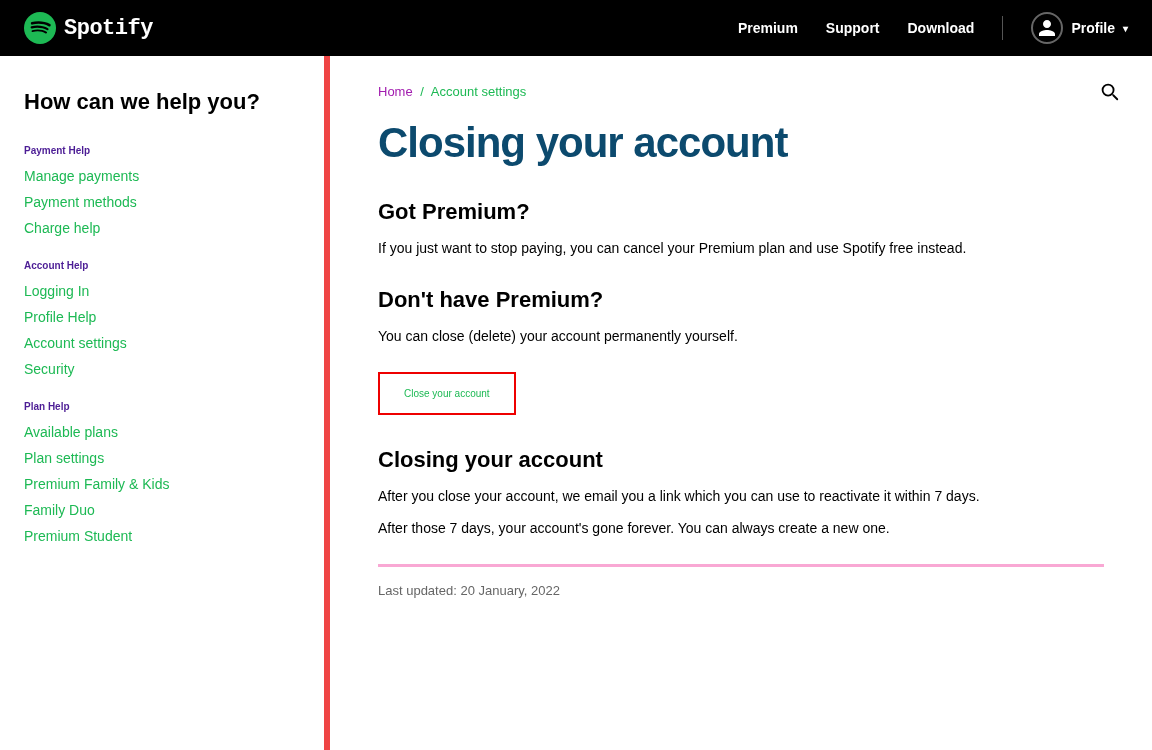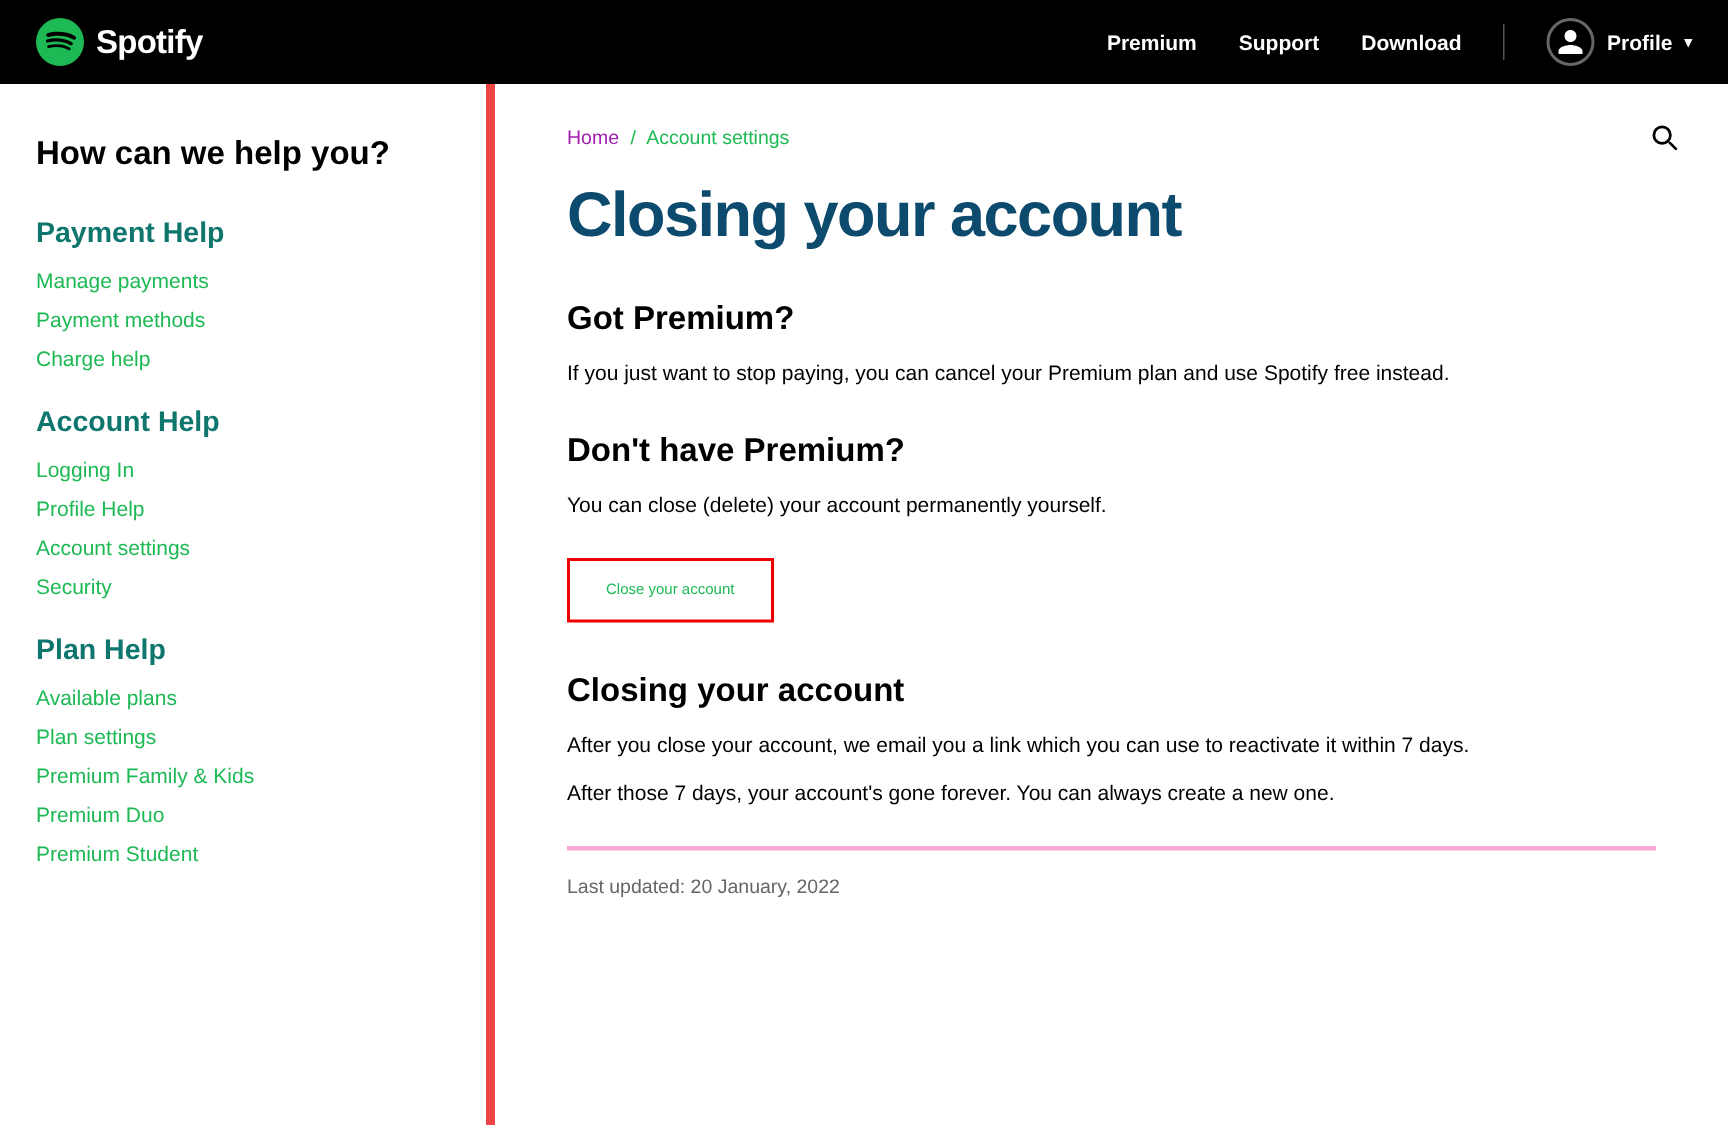--- a/index.html
+++ b/index.html
@@ -7,21 +7,21 @@
 
     
     nav {
       background: #000;
       height: 56px;
       display: flex;
       align-items: center;
       padding: 0 24px;
       justify-content: space-between;
     }
-    .nav-left { display: flex; align-items: flex-end; gap: 8px; }
+    .nav-left { display: flex; align-items: flex-end; gap: 8px; font-family: Liberation Mono, monospace; }
     .nav-logo { display: flex; align-items: center; gap: 8px; }
     .nav-logo-icon { width: 32px; height: 32px; }
     .nav-logo-text { color: #fff; font-size: 22px; font-weight: 700; letter-spacing: -0.5px; }
     .nav-right { display: flex; align-items: center; gap: 28px; margin-left: 11px; }
     .nav-link { color: #fff; font-size: 14px; font-weight: 600; text-decoration: none; cursor: pointer; }
     .nav-divider { width: 1px; height: 24px; background: #555; }
     .nav-profile { display: flex; align-items: center; gap: 8px; color: #fff; font-size: 14px; font-weight: 600; cursor: pointer; }
     .nav-profile-icon { width: 32px; height: 32px; border-radius: 50%; border: 2px solid #666; display: flex; align-items: center; justify-content: center; }
     .nav-profile-icon svg { width: 20px; height: 20px; fill: #fff; }
     .nav-chevron { font-size: 10px; color: #fff; }
@@ -32,21 +32,21 @@
     
     .sidebar {
       width: 330px;
       min-width: 330px;
       border-right: 6px solid #ef4444;
       padding: 32px 24px;
       overflow-y: auto;
       background: #fff;
     }
     .sidebar-title { font-size: 22px; font-weight: 700; color: #000; margin-bottom: 28px; line-height: 1.3; }
-    .sidebar-section-title { font-size: 19px; font-weight: 700; color: #0f766e; margin-bottom: 12px; margin-top: 24px; }
+    .sidebar-section-title { font-size: 10px; font-weight: 700; color: #4c1d95; margin-bottom: 12px; margin-top: 24px; }
     .sidebar-link { display: block; color: #1db954; font-size: 14px; font-weight: 500; text-decoration: none; margin-bottom: 10px; cursor: pointer; }
 
     
     .main-content {
       flex: 1;
       padding: 28px 48px 28px 48px;
       overflow-y: auto;
       position: relative;
     }
     .search-icon-top {
@@ -131,21 +131,21 @@
       <a class="sidebar-link">Profile Help</a>
       <a class="sidebar-link">Account settings</a>
       <a class="sidebar-link">Security</a>
     </div>
 
     <div>
       <div class="sidebar-section-title">Plan Help</div>
       <a class="sidebar-link">Available plans</a>
       <a class="sidebar-link">Plan settings</a>
       <a class="sidebar-link">Premium Family &amp; Kids</a>
-      <a class="sidebar-link">Premium Duo</a>
+      <a class="sidebar-link">Family Duo</a>
       <a class="sidebar-link">Premium Student</a>
     </div>
   </aside>
 
   <main class="main-content">
 
     <div class="search-icon-top">
       <svg viewBox="0 0 24 24" xmlns="http://www.w3.org/2000/svg">
         <path d="M21 21l-4.35-4.35M17 11A6 6 0 1 1 5 11a6 6 0 0 1 12 0z" stroke="#000" stroke-width="2" stroke-linecap="round" fill="none"></path>
       </svg>

